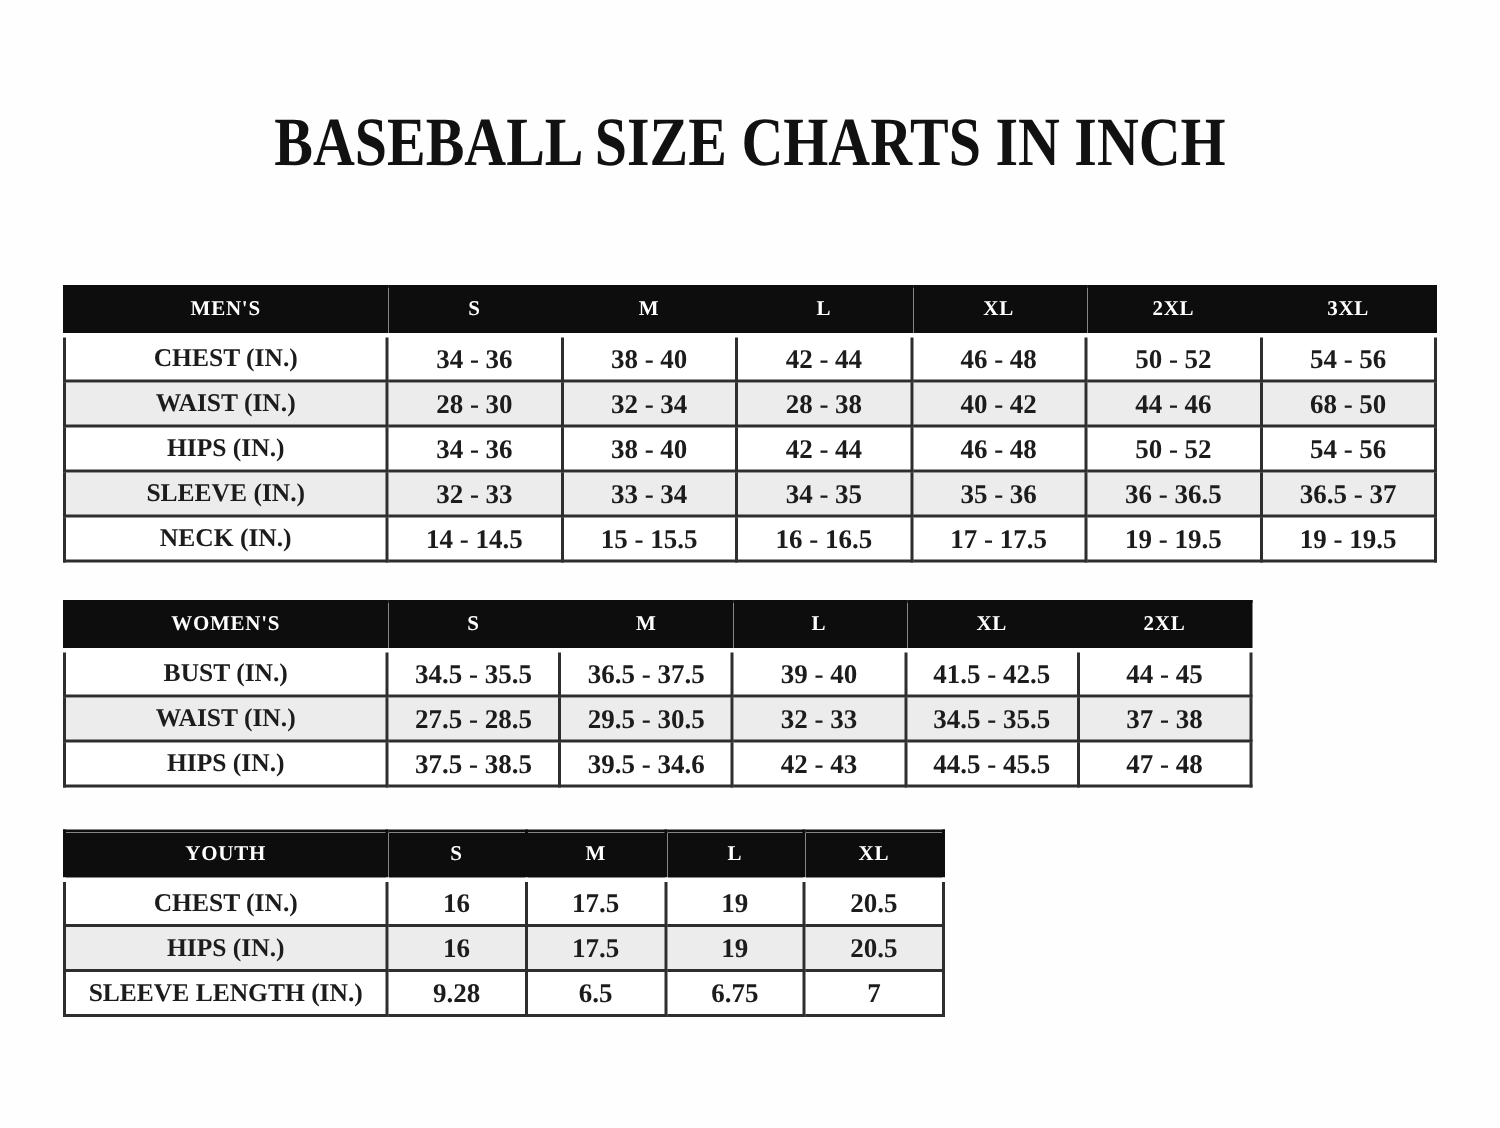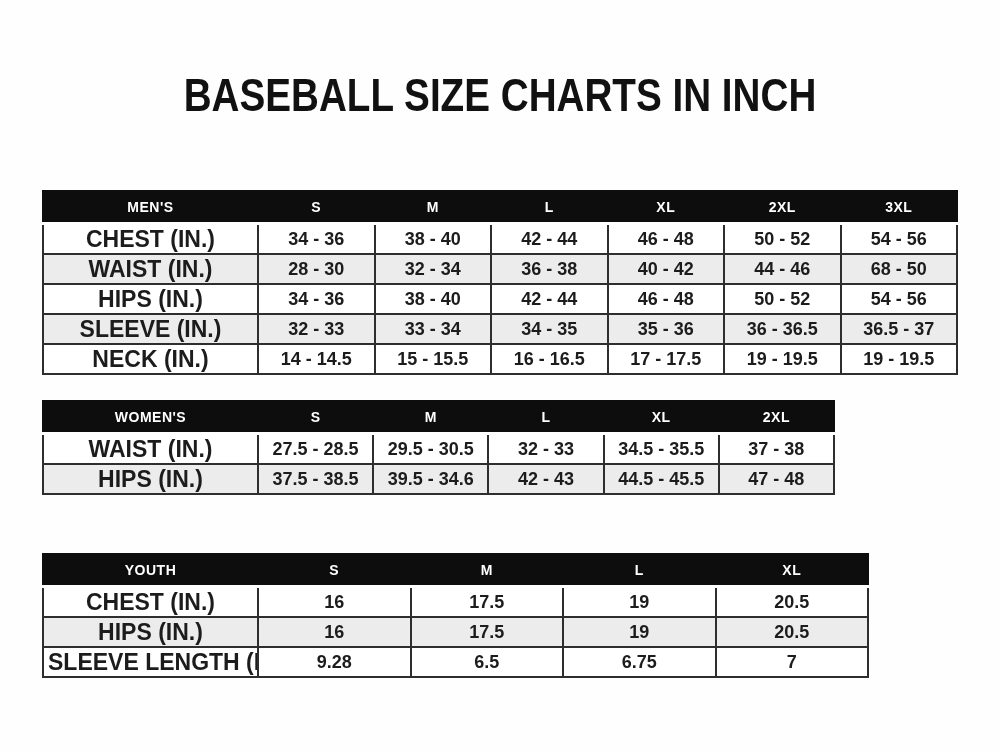--- a/index.html
+++ b/index.html
@@ -5,21 +5,21 @@
   html, body {
     margin: 0;
     padding: 0;
     background: #ffffff;
   }
   #page {
     position: relative;
     width: 1000px;
     height: 752px;
     background: #fefefe;
-    font-family: Liberation Sans, sans-serif;
+    font-family: Liberation Serif, serif;
     overflow: hidden;
   }
   .title {
     position: absolute;
     top: 68px;
     left: 0;
     width: 1000px;
     text-align: center;
     font-size: 46px;
     font-weight: bold;
@@ -32,21 +32,21 @@
   table.size-table {
     position: absolute;
     left: 42px;
     border-collapse: collapse;
     table-layout: fixed;
     background: #ffffff;
     border: 2px solid #262626;
   }
   table.t0 { top: 190px; width: 916px; }
   table.t1 { top: 400px; width: 793px; padding-left: 11px; }
-  table.t2 { top: 553px; width: 827px; padding-left: 44px; }
+  table.t2 { top: 553px; width: 588px; padding-left: 44px; }
 
   .size-table th, .size-table td {
     border: 2px solid #2e2e2e;
     padding: 0 4px;
     text-align: center;
     vertical-align: middle;
     font-weight: bold;
     color: #1c1c1c;
     font-size: 18px;
     height: 28px;
@@ -57,21 +57,21 @@
   .size-table thead th {
     background: #0d0d0d;
     color: #ffffff;
     border-color: #0d0d0d;
     border-bottom: 3px solid #ffffff;
     height: 30px;
     font-size: 14px;
     letter-spacing: 0.5px;
   }
   .size-table td.label {
-    font-size: 23px;
+    font-size: 17px;
   }
   .size-table tbody tr:nth-child(even) td {
     background: #ececec;
   }
   .size-table tbody tr:nth-child(odd) td {
     background: #ffffff;
   }
 </style>
 </head>
 <body>
@@ -107,21 +107,21 @@
           <td>38 - 40</td>
           <td>42 - 44</td>
           <td>46 - 48</td>
           <td>50 - 52</td>
           <td>54 - 56</td>
         </tr>
         <tr>
           <td class="label">WAIST (IN.)</td>
           <td>28 - 30</td>
           <td>32 - 34</td>
-          <td>36 - 38</td>
+          <td>28 - 38</td>
           <td>40 - 42</td>
           <td>44 - 46</td>
           <td>68 - 50</td>
         </tr>
         <tr>
           <td class="label">HIPS (IN.)</td>
           <td>34 - 36</td>
           <td>38 - 40</td>
           <td>42 - 44</td>
           <td>46 - 48</td>
@@ -163,20 +163,28 @@
           <th>WOMEN'S</th>
           <th>S</th>
           <th>M</th>
           <th>L</th>
           <th>XL</th>
           <th>2XL</th>
         </tr>
       </thead>
       <tbody>
         <tr>
+          <td class="label">BUST (IN.)</td>
+          <td>34.5 - 35.5</td>
+          <td>36.5 - 37.5</td>
+          <td>39 - 40</td>
+          <td>41.5 - 42.5</td>
+          <td>44 - 45</td>
+        </tr>
+        <tr>
           <td class="label">WAIST (IN.)</td>
           <td>27.5 - 28.5</td>
           <td>29.5 - 30.5</td>
           <td>32 - 33</td>
           <td>34.5 - 35.5</td>
           <td>37 - 38</td>
         </tr>
         <tr>
           <td class="label">HIPS (IN.)</td>
           <td>37.5 - 38.5</td>

